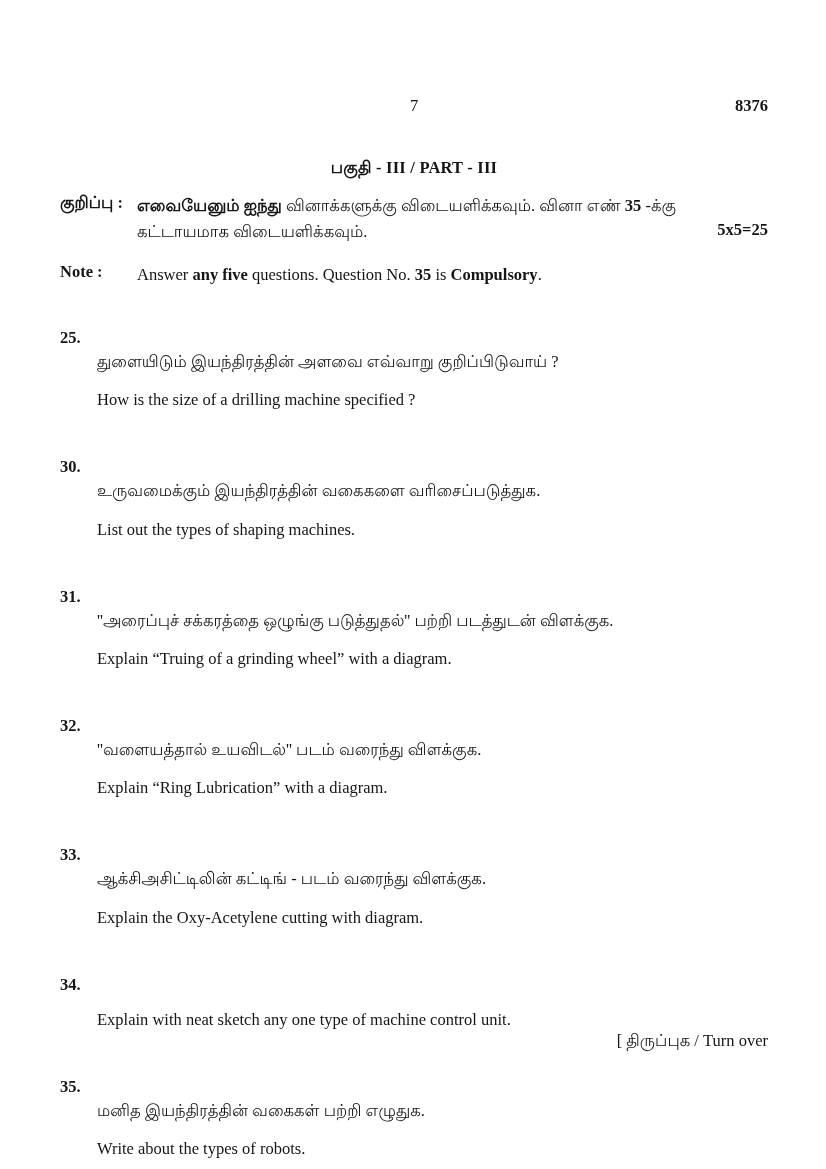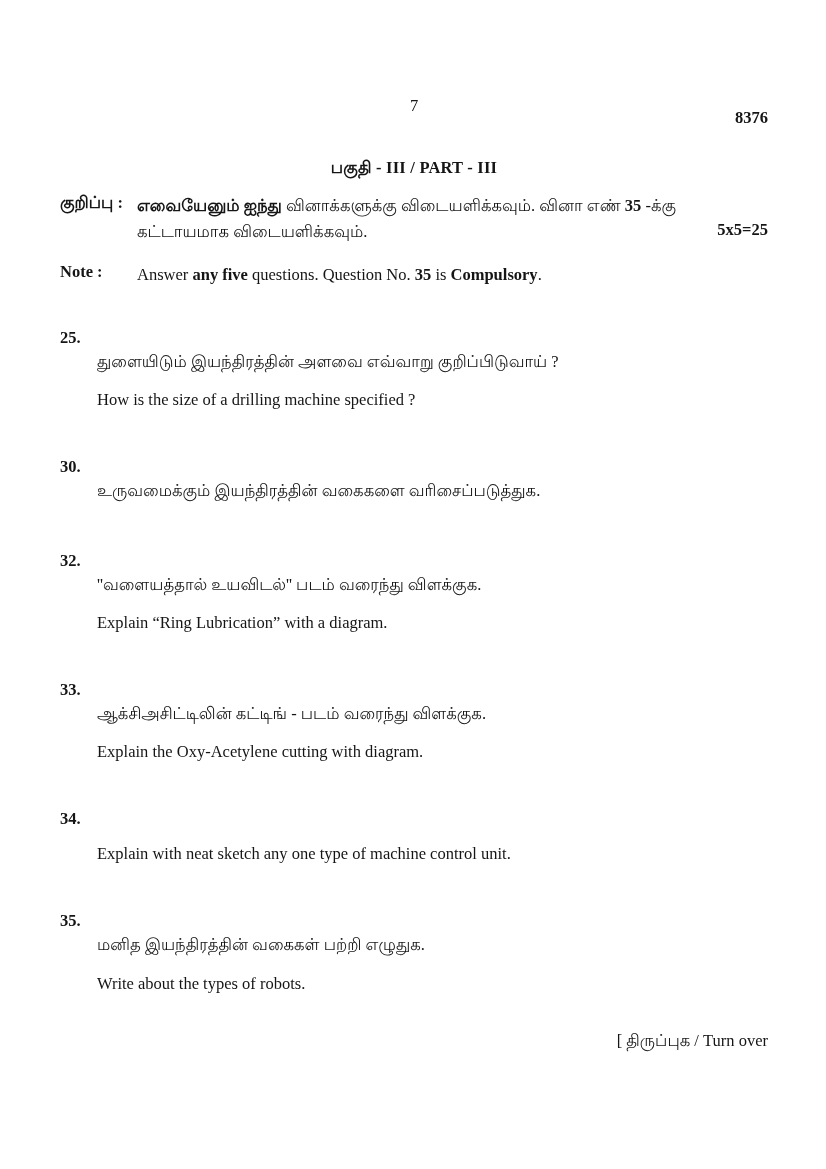--- a/index.html
+++ b/index.html
@@ -24,21 +24,21 @@
     height: 24px;
   }
   .page-number {
     position: absolute;
     left: 0; right: 0;
     text-align: center;
   }
   .paper-code {
     position: absolute;
     right: 0;
-    top: 12px;
+    top: 0;
     font-weight: bold;
   }
   .section-title {
     text-align: center;
     font-weight: bold;
     margin-top: 38px;
     letter-spacing: 0.2px;
   }
   .note {
     display: flex;
@@ -123,23 +123,31 @@
       <div class="q-body">
         <p class="q-tamil">துளையிடும் இயந்திரத்தின் அளவை எவ்வாறு குறிப்பிடுவாய் ?</p>
         <p class="q-english">How is the size of a drilling machine specified ?</p>
       </div>
     </div>
 
     <div class="question">
       <div class="q-num">30.</div>
       <div class="q-body">
         <p class="q-tamil">உருவமைக்கும் இயந்திரத்தின் வகைகளை வரிசைப்படுத்துக.</p>
+        <p class="q-english">List out the types of shaping machines.</p>
       </div>
     </div>
 
+    <div class="question">
+      <div class="q-num">31.</div>
+      <div class="q-body">
+        <p class="q-tamil">''அரைப்புச் சக்கரத்தை ஒழுங்கு படுத்துதல்'' பற்றி படத்துடன் விளக்குக.</p>
+        <p class="q-english">Explain “Truing of a grinding wheel” with a diagram.</p>
+      </div>
+    </div>
 
     <div class="question">
       <div class="q-num">32.</div>
       <div class="q-body">
         <p class="q-tamil">''வளையத்தால் உயவிடல்'' படம் வரைந்து விளக்குக.</p>
         <p class="q-english">Explain “Ring Lubrication” with a diagram.</p>
       </div>
     </div>
 
     <div class="question">

